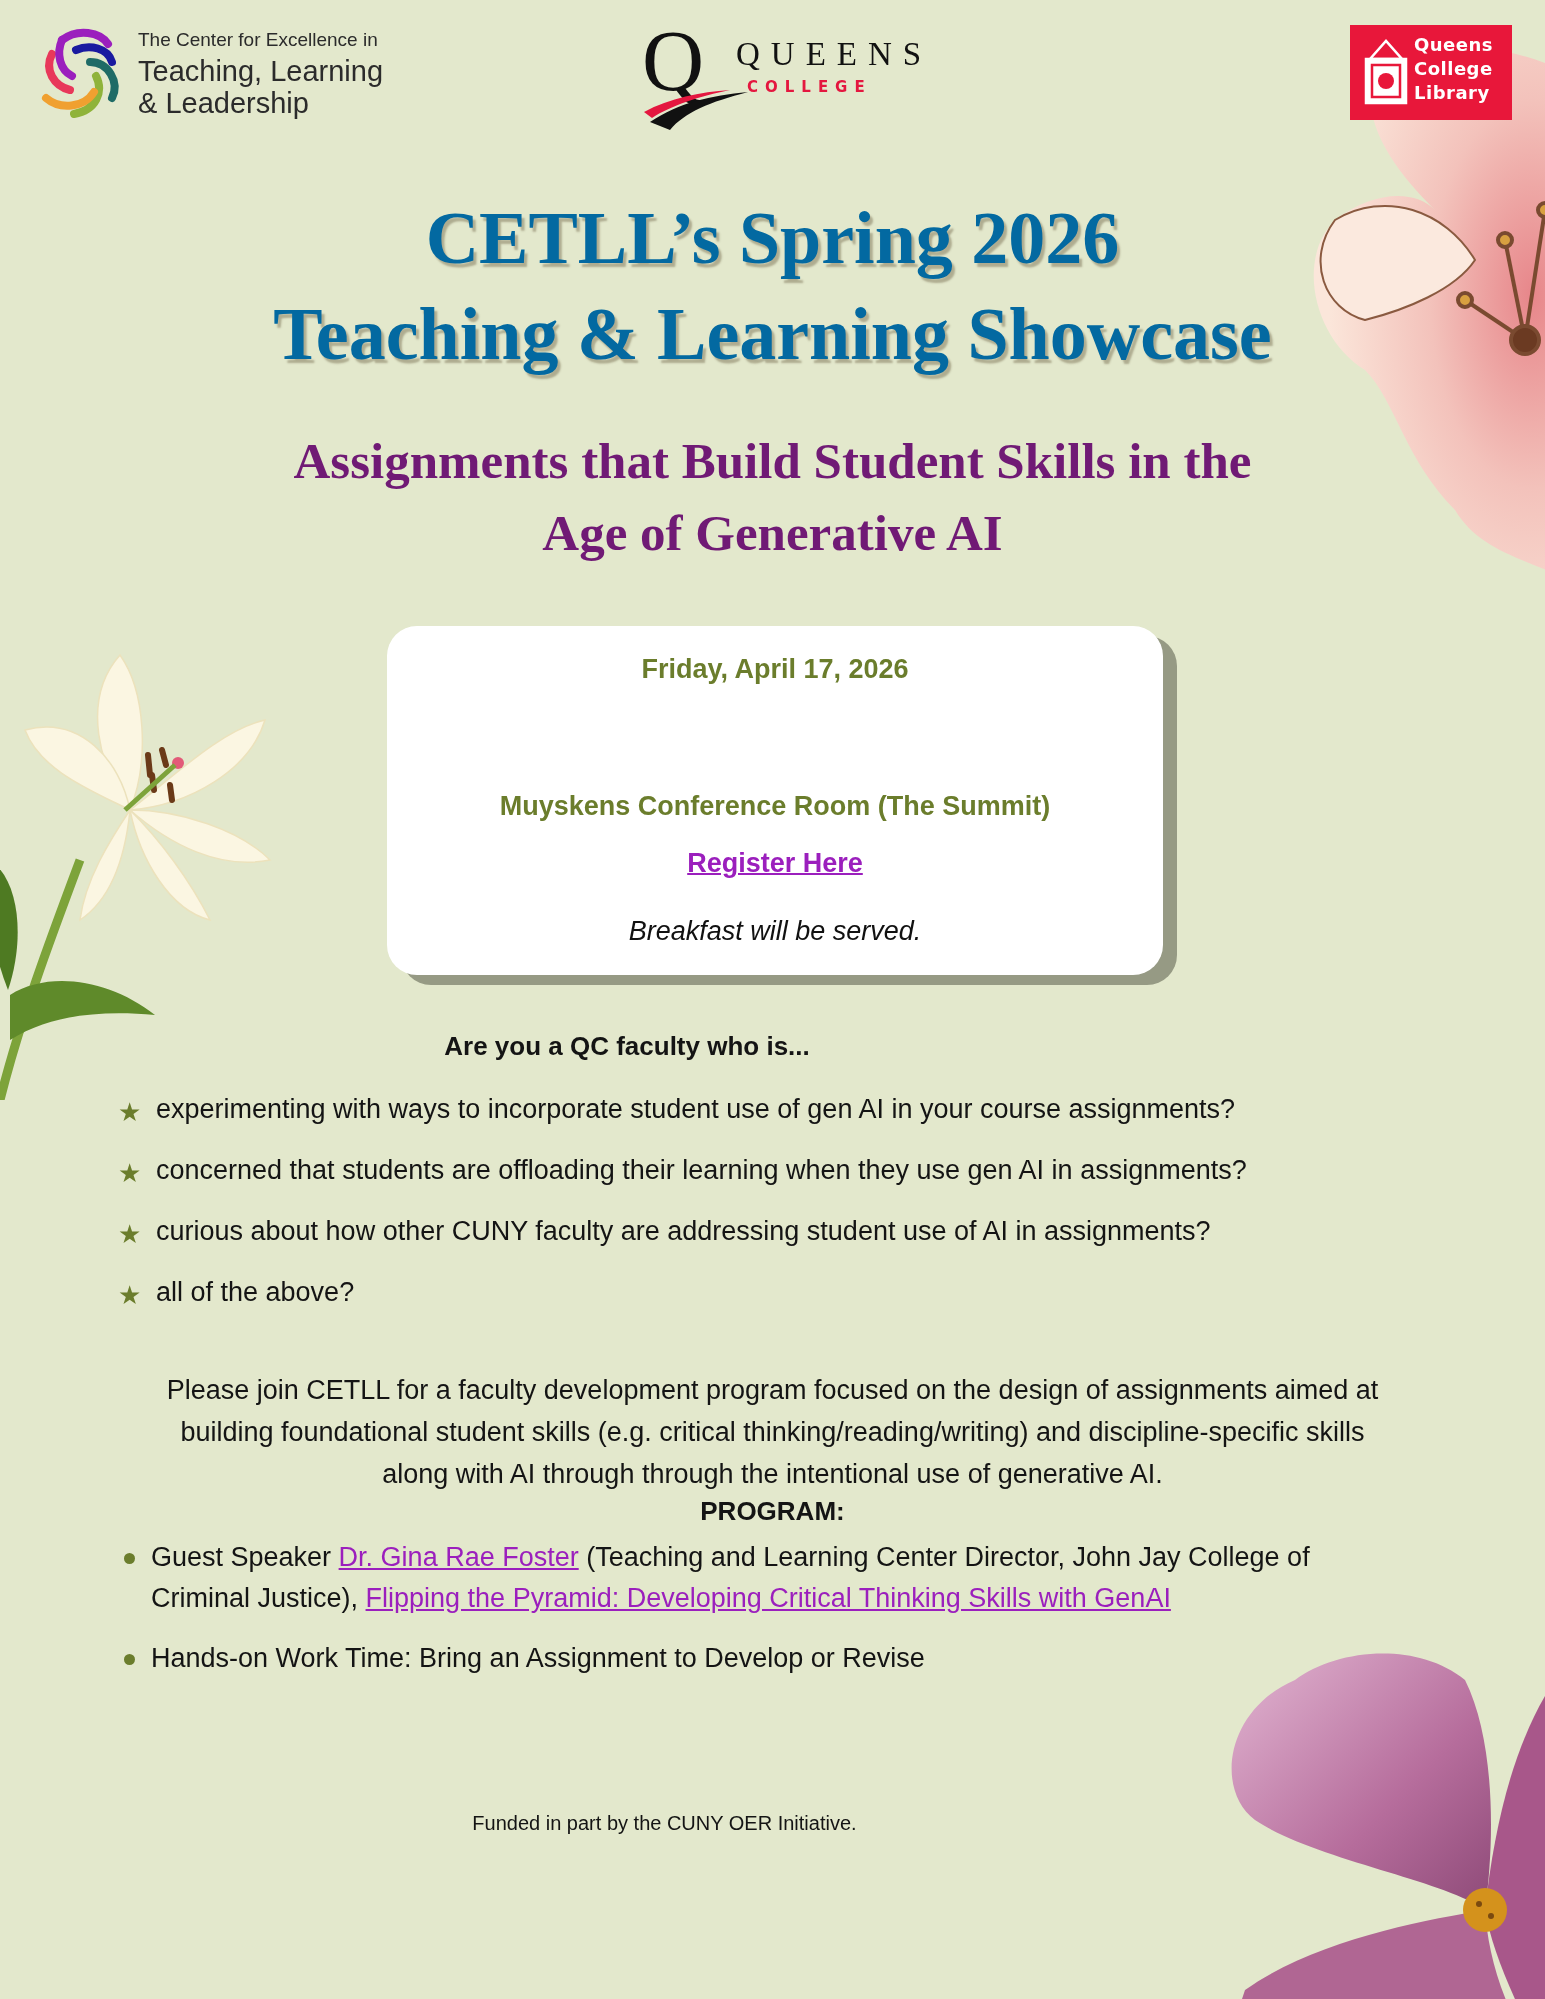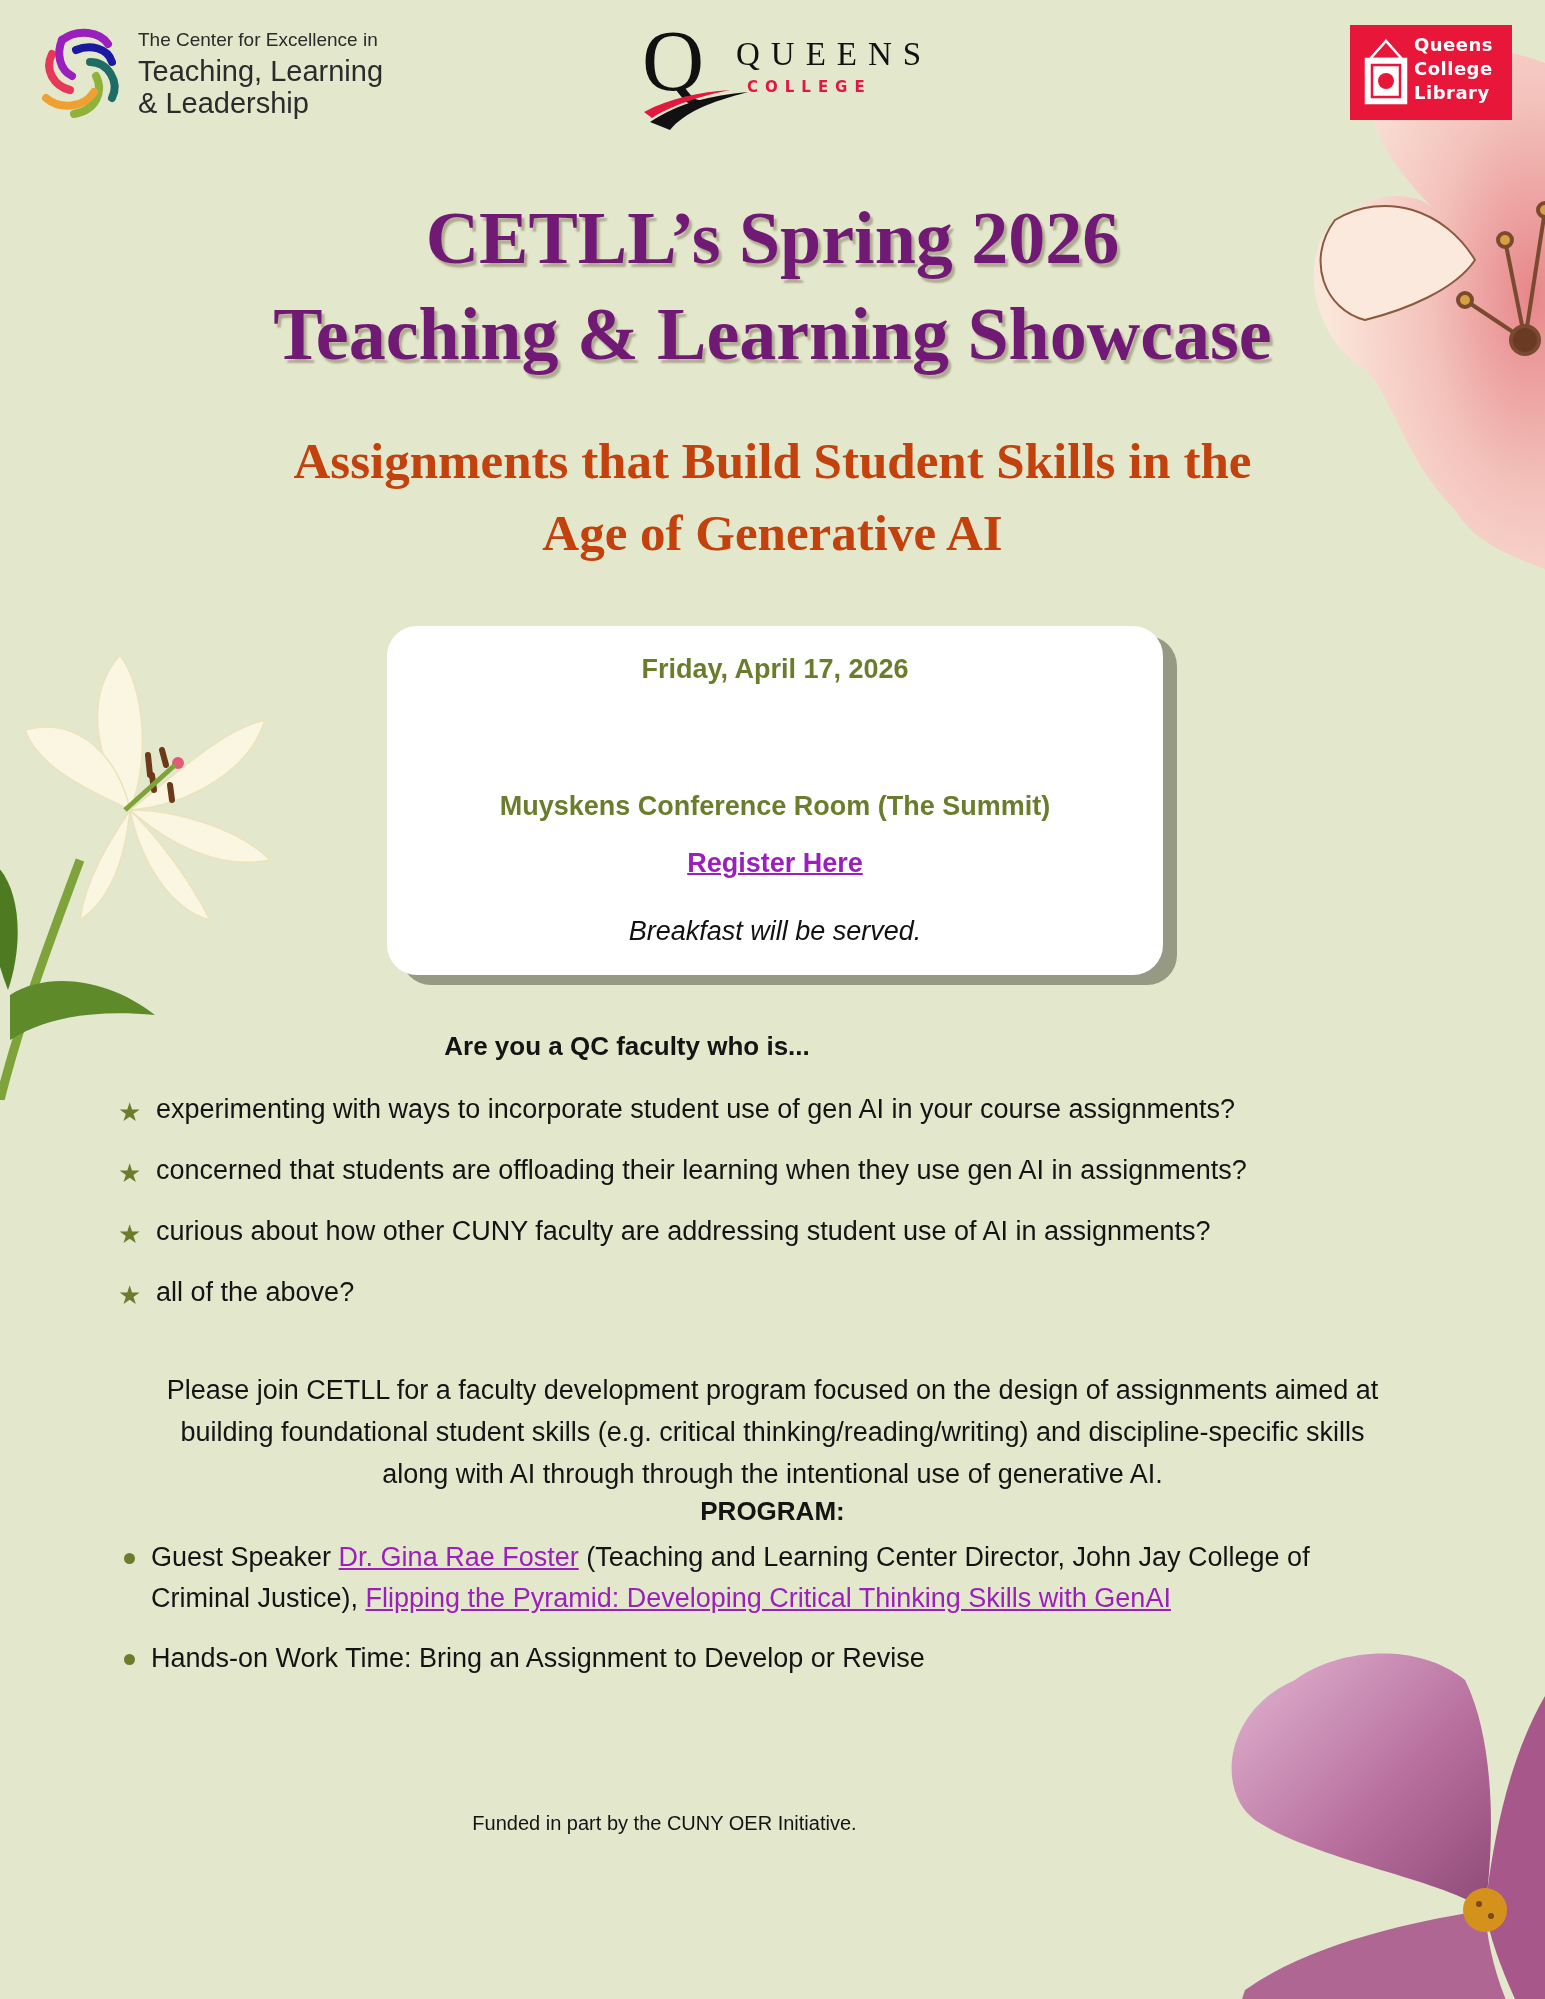--- a/index.html
+++ b/index.html
@@ -32,27 +32,27 @@
   .flower-purple { right: -30px; top: 1620px; width: 380px; height: 400px; }
 
   .lib-logo { left: 1350px; top: 25px; width: 162px; height: 95px; background: #e8173a; }
   .lib-icon { position: absolute; left: 14px; top: 12px; }
   .lib-text { position: absolute; left: 64px; top: 8px; color: #fff; font-family: "DejaVu Sans", sans-serif; font-weight: bold; font-size: 18px; line-height: 24px; letter-spacing: 0.5px; }
 
   
   .title {
     left: 0; width: 1545px; top: 190px; text-align: center;
     font-family: "Liberation Serif", "DejaVu Serif", serif; font-weight: bold;
-    font-size: 74px; line-height: 96px; color: #701a75;
+    font-size: 74px; line-height: 96px; color: #0369a1;
     text-shadow: 3px 4px 2px rgba(110,100,70,0.45);
   }
   .subtitle {
     left: 0; width: 1545px; top: 425px; text-align: center;
     font-family: "Liberation Serif", "DejaVu Serif", serif; font-weight: bold;
-    font-size: 51px; line-height: 72px; color: #c2410c;
+    font-size: 51px; line-height: 72px; color: #701a75;
   }
 
   
   .card-shadow { left: 401px; top: 636px; width: 776px; height: 349px; background: #969a84; border-radius: 30px; }
   .card { left: 387px; top: 626px; width: 776px; height: 349px; background: #fff; border-radius: 30px; text-align: center; }
   .card-line { position: absolute; left: 0; width: 100%; font-size: 27px; }
   .card-green { color: #6b7d2c; font-weight: bold; }
   .card-date { top: 28px; }
   .card-time { top: 96px; }
   .card-room { top: 165px; }

